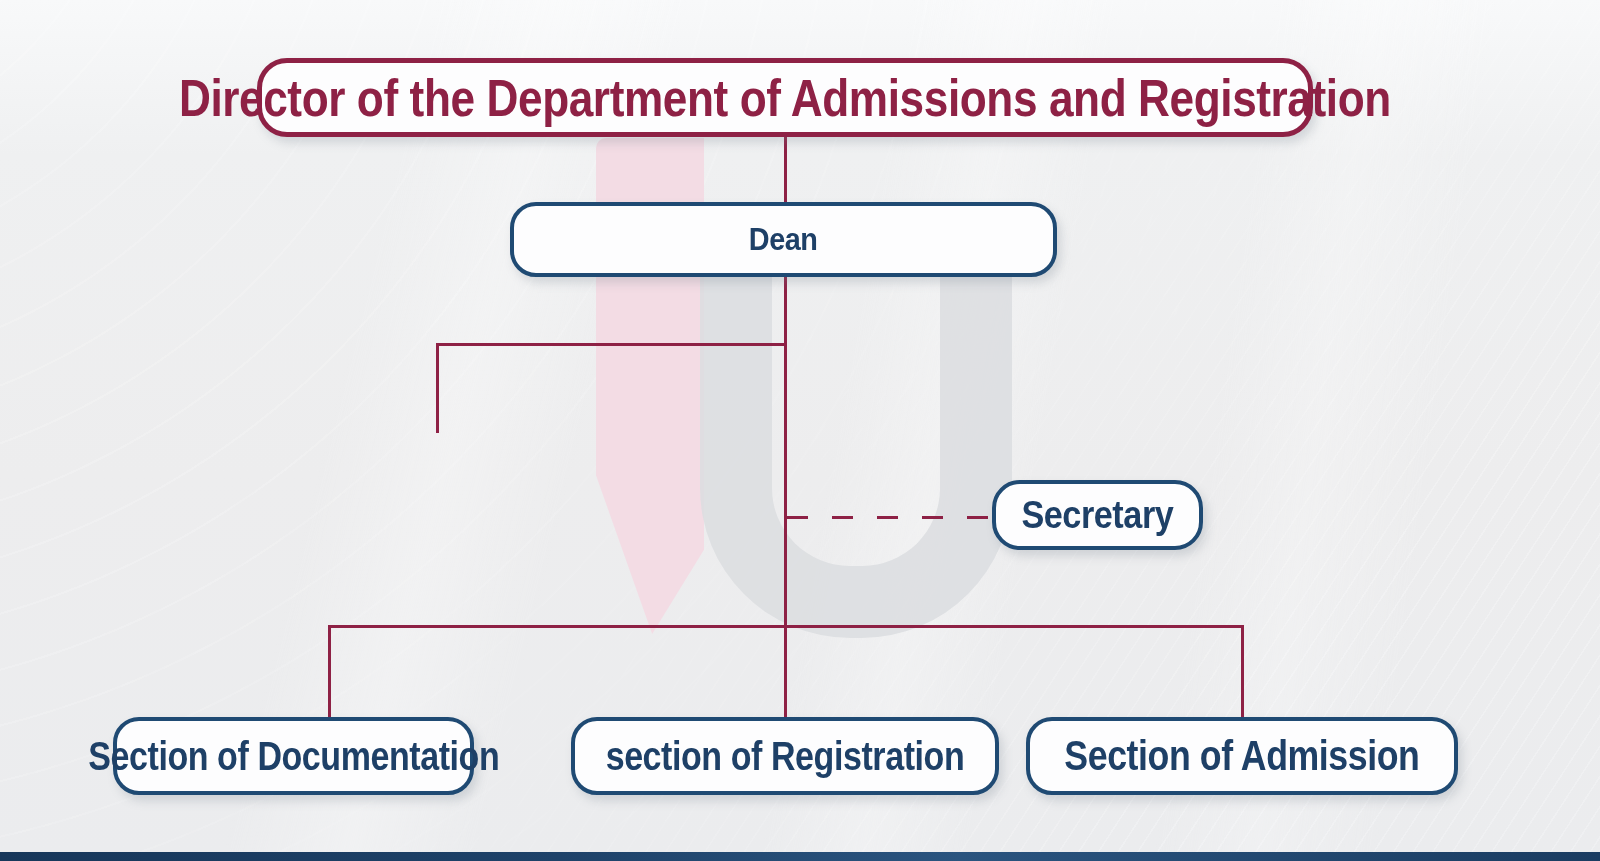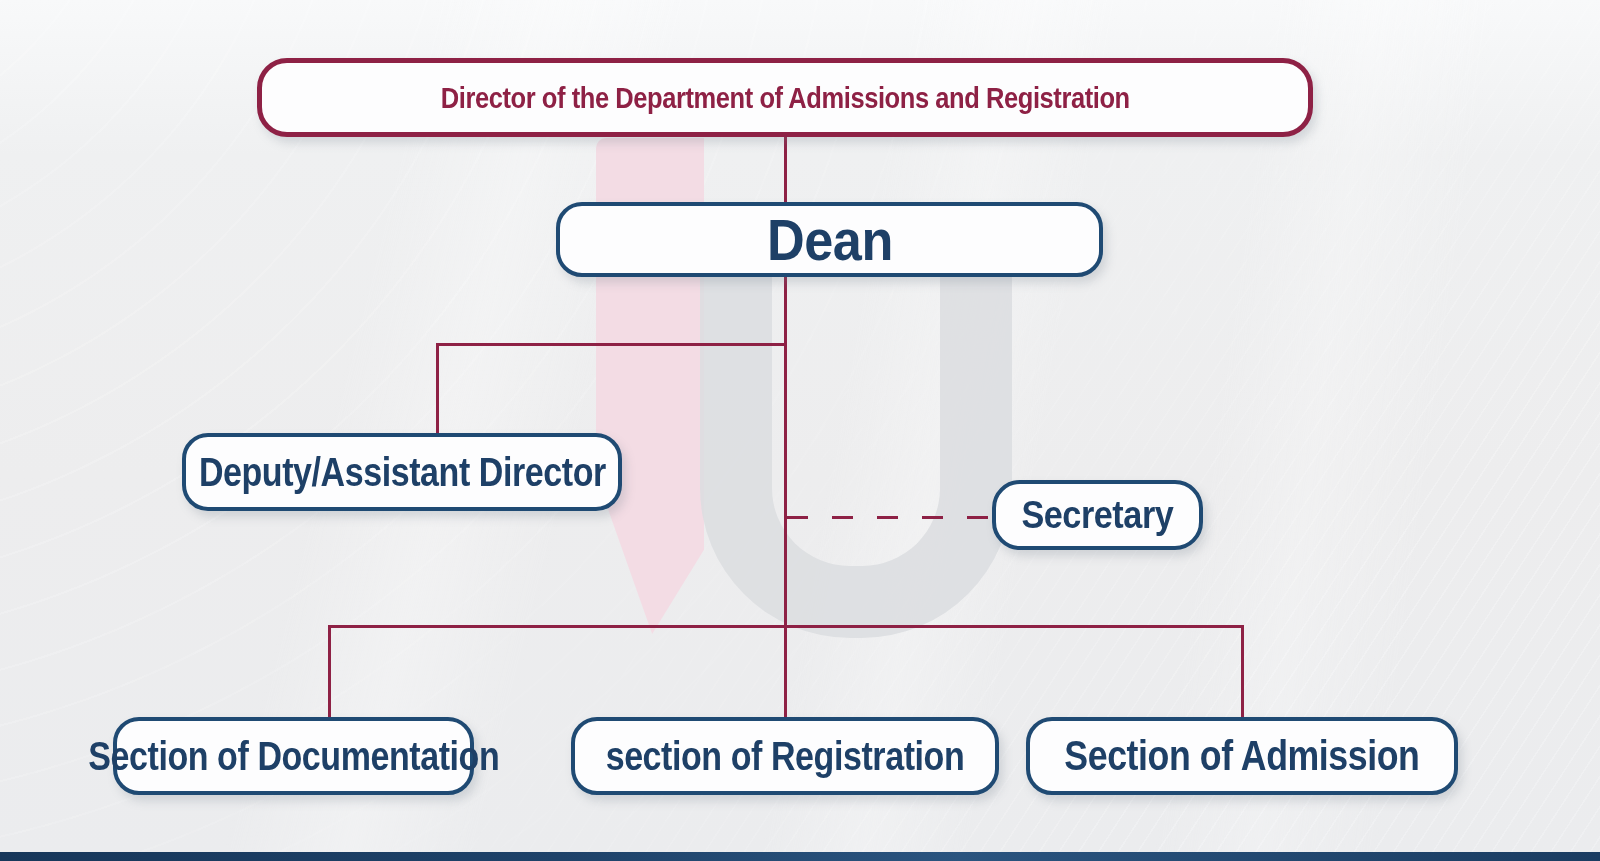--- a/index.html
+++ b/index.html
@@ -88,23 +88,23 @@
     color:var(--navy-text);
     font-weight:bold;
     white-space:nowrap;
     z-index:2;
   }
   .node .lbl{display:inline-block;transform:scaleX(.85);letter-spacing:-.5px;}
   .n-director{
     left:257px;top:58px;width:1056px;height:79px;
     border:5px solid var(--maroon);
     color:var(--maroon);
-    font-size:30px;border-radius:30px;
+    font-size:52px;border-radius:30px;
   }
-  .n-dean{left:510px;top:202px;width:547px;height:75px;font-size:58px;margin-left:46px;}
+  .n-dean{left:510px;top:202px;width:547px;height:75px;font-size:32px;}
   .n-dean .lbl{transform:scaleX(.9);}
   .n-deputy{left:182px;top:433px;width:440px;height:78px;font-size:40px;}
   .n-secretary{left:992px;top:480px;width:211px;height:70px;font-size:38px;border-radius:28px;}
   .n-secretary .lbl{transform:scaleX(.9);}
   .n-doc{left:113px;top:717px;width:361px;height:78px;font-size:40px;}
   .n-reg{left:571px;top:717px;width:428px;height:78px;font-size:40px;text-align:right;}
   .n-adm{left:1026px;top:717px;width:432px;height:78px;font-size:42px;justify-content:center;}
   
   .footer-bar{
     position:absolute;left:0;top:852px;width:1600px;height:9px;
@@ -132,23 +132,20 @@
   <div class="line l-adm-v"></div>
 
   <div class="node n-director">
     <span class="lbl">Director of the Department of Admissions and Registration</span>
   </div>
 
   <div class="node n-dean">
     <span class="lbl">Dean</span>
   </div>
 
-  <div class="node n-deputy">
-    <span class="lbl">Deputy/Assistant Director</span>
-  </div>
 
   <div class="node n-secretary">
     <span class="lbl">Secretary</span>
   </div>
 
   <div class="node n-doc">
     <span class="lbl">Section of Documentation</span>
   </div>
 
   <div class="node n-reg">

